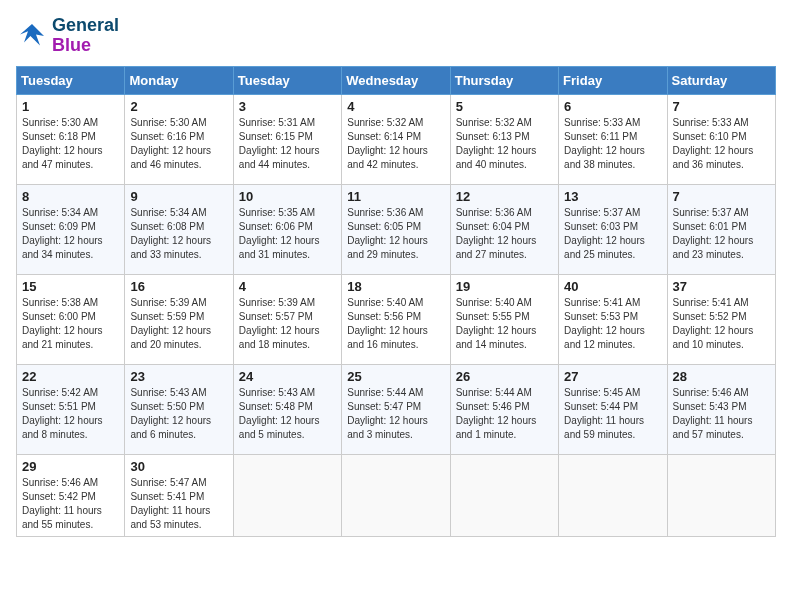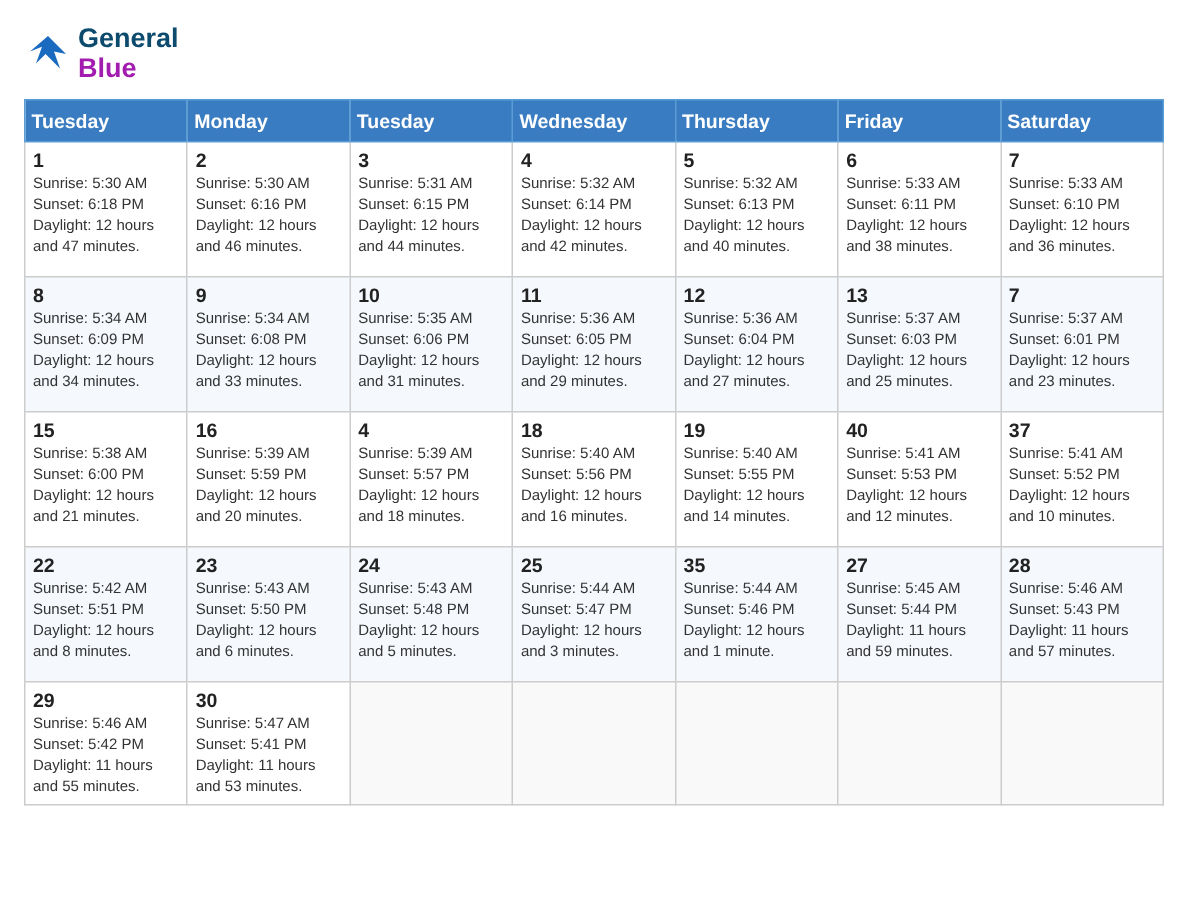--- a/index.html
+++ b/index.html
@@ -224,21 +224,21 @@
         </td>
         <td>
           <span class="day-number">24</span>
           <div class="day-info">Sunrise: 5:43 AM<br>Sunset: 5:48 PM<br>Daylight: 12 hours<br>and 5 minutes.</div>
         </td>
         <td>
           <span class="day-number">25</span>
           <div class="day-info">Sunrise: 5:44 AM<br>Sunset: 5:47 PM<br>Daylight: 12 hours<br>and 3 minutes.</div>
         </td>
         <td>
-          <span class="day-number">35</span>
+          <span class="day-number">26</span>
           <div class="day-info">Sunrise: 5:44 AM<br>Sunset: 5:46 PM<br>Daylight: 12 hours<br>and 1 minute.</div>
         </td>
         <td>
           <span class="day-number">27</span>
           <div class="day-info">Sunrise: 5:45 AM<br>Sunset: 5:44 PM<br>Daylight: 11 hours<br>and 59 minutes.</div>
         </td>
         <td>
           <span class="day-number">28</span>
           <div class="day-info">Sunrise: 5:46 AM<br>Sunset: 5:43 PM<br>Daylight: 11 hours<br>and 57 minutes.</div>
         </td>

